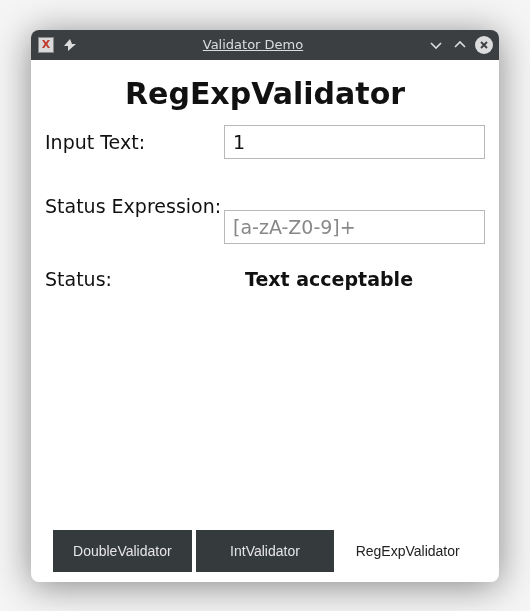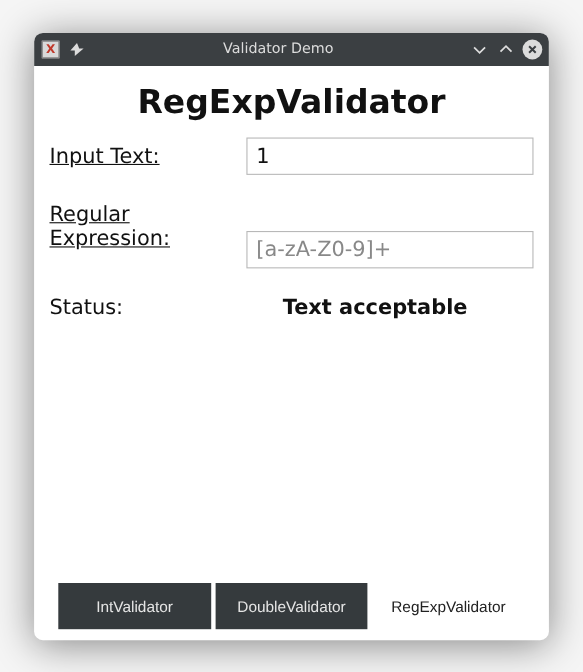--- a/index.html
+++ b/index.html
@@ -27,21 +27,21 @@
   .titlebar {
     height: 30px;
     background: #3b3f42;
     color: #dcdcdc;
     display: flex;
     align-items: center;
     padding: 0 6px;
     font-size: 13px;
   }
   .titlebar .left-icons { display:flex; align-items:center; gap:6px; }
-  .titlebar .title { flex:1; text-align:center; }
+  .titlebar .title { flex:1; text-align:center;text-decoration:underline; }
   .titlebar .right-icons { display:flex; align-items:center; gap:6px; }
   .tb-btn { width:18px; height:18px; display:flex; align-items:center; justify-content:center; color:#dcdcdc; cursor:default; }
   .tb-btn svg { display:block; }
   .close-circle {
     width:18px; height:18px; border-radius:50%;
     background:#dcdcdc; color:#3b3f42;
     display:flex; align-items:center; justify-content:center;
     font-size:12px; font-weight:bold;
   }
   .app-icon {
@@ -65,34 +65,33 @@
   }
   .form-row {
     display:flex;
     align-items:center;
     margin-bottom:10px;
   }
   .form-label {
     width:200px;
     font-size:19px;
     color:#111;
-    text-decoration:underline;
   }
   .text-input {
     flex:1;
     height:34px;
     border:1px solid #b8b8b8;
     padding:0 8px;
     font-size:19px;
     font-family:inherit;
     color:#111;
     background:#fff;
   }
   .text-input.dim { color:#888;margin-top:41px; }
-  .status-row { margin-top:14px; display:flex; align-items:flex-start;gap:12px; }
+  .status-row { margin-top:14px; display:flex; align-items:flex-start; }
   .status-label { width:200px; font-size:19px; color:#111; }
   .status-value { font-size:19px; font-weight:700; color:#111; }
   .spacer { flex:1; }
   .tabbar {
     display:flex;
     gap:4px;
     padding: 0 8px 10px 8px;
   }
   .tab {
     flex:1;
@@ -152,32 +151,32 @@
 
   <div class="content">
     <div class="heading">RegExpValidator</div>
 
     <div class="form-row">
       <div class="form-label">Input Text:</div>
       <input type="text" class="text-input" value="1" style="">
     </div>
 
     <div class="form-row">
-      <div class="form-label">Regular Expression:</div>
+      <div class="form-label">Status Expression:</div>
       <input type="text" class="text-input dim" value="[a-zA-Z0-9]+" style="">
     </div>
 
     <div class="status-row">
       <div class="status-label">Status:</div>
       <div class="status-value">Text acceptable</div>
     </div>
 
     <div class="spacer"></div>
 
     <div class="tabbar">
+      <button class="tab">DoubleValidator</button>
       <button class="tab">IntValidator</button>
-      <button class="tab">DoubleValidator</button>
       <button class="tab active">RegExpValidator</button>
     </div>
   </div>
 
 </div>
 </div>
 
 </body></html>

